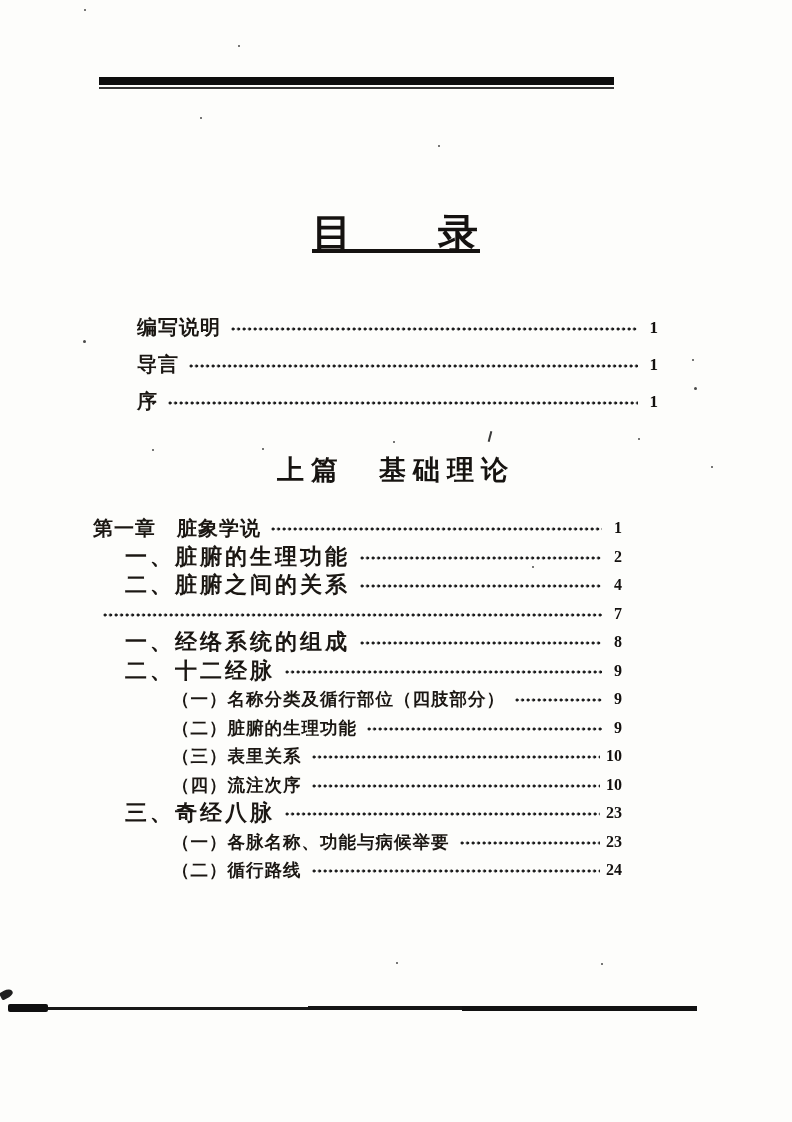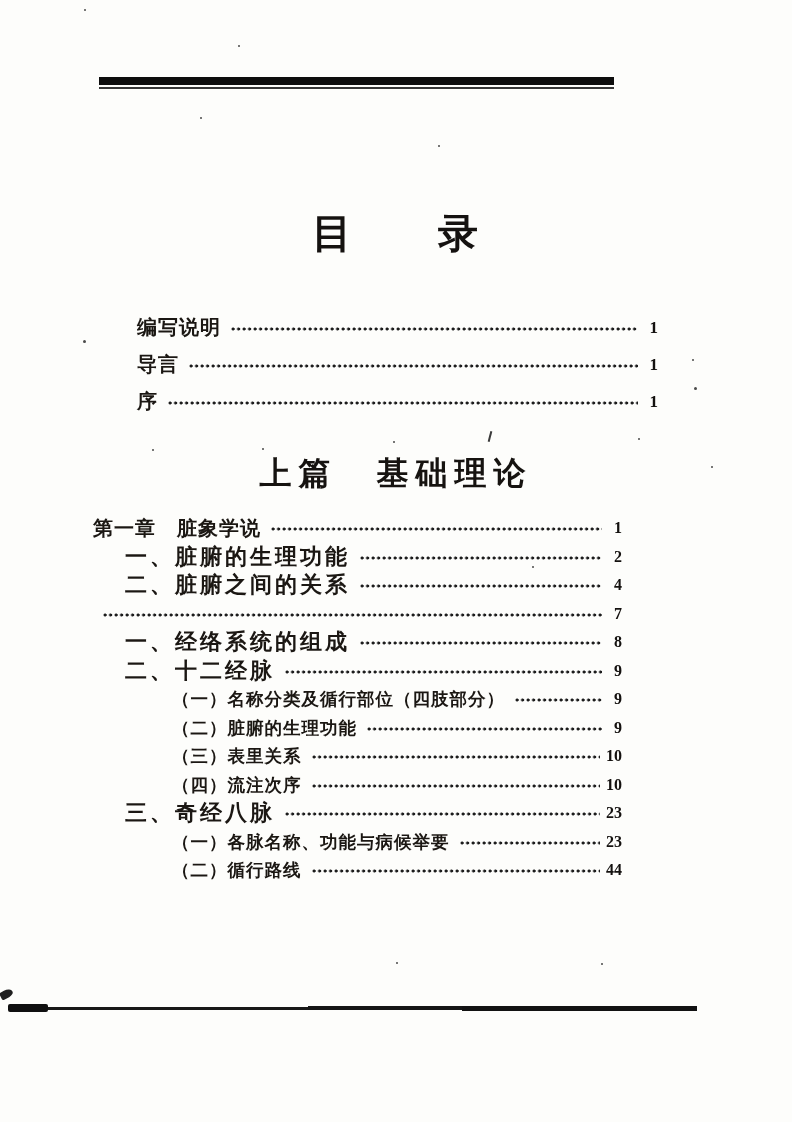--- a/index.html
+++ b/index.html
@@ -11,36 +11,36 @@
 
   
   .top-rule{position:absolute;left:99px;top:77px;width:515px;}
   .top-rule .thick{height:8px;background:#0d0d0d;}
   .top-rule .thin{height:2px;margin-top:2px;background:#262626;opacity:.92;}
 
   
   .title{
     position:absolute;top:206px;left:0;width:100%;margin:0;
     text-align:center;font-family:"DejaVu Sans","Liberation Sans",sans-serif;
-    font-weight:bold;font-size:40px;letter-spacing:2px;color:#151210;
+    font-weight:bold;font-size:40px;letter-spacing:2px;color:#151210;text-decoration:underline;
   }
 
   
   .front-list{position:absolute;left:97px;top:309px;width:521px;margin-left:40px;}
   .front-list .toc-row{height:37px;}
   .front-list .toc-label{
     font-family:"DejaVu Sans","Liberation Sans",sans-serif;
     font-weight:bold;font-size:21px;letter-spacing:1px;
   }
 
   
   .part-heading{
     position:absolute;top:452px;left:0;width:100%;margin:0;text-align:center;
     font-family:"DejaVu Sans","Liberation Sans",sans-serif;
-    font-weight:bold;font-size:32px;letter-spacing:7px;color:#161310;
+    font-weight:bold;font-size:27px;letter-spacing:7px;color:#161310;
   }
 
   
   .toc-list{position:absolute;left:93px;top:514px;width:529px;}
   .toc-row{display:flex;align-items:center;height:28.5px;}
   .toc-label{white-space:nowrap;}
   .lvl0 .toc-label{
     font-family:"DejaVu Sans","Liberation Sans",sans-serif;
     font-weight:bold;font-size:20px;letter-spacing:1px;
   }
@@ -161,21 +161,21 @@
         <span class="pagenum">23</span>
       </div>
       <div class="toc-row lvl2">
         <span class="toc-label">（一）各脉名称、功能与病候举要</span>
         <span class="leader"></span>
         <span class="pagenum">23</span>
       </div>
       <div class="toc-row lvl2">
         <span class="toc-label">（二）循行路线</span>
         <span class="leader"></span>
-        <span class="pagenum">44</span>
+        <span class="pagenum">24</span>
       </div>
     </div>
 
   <div class="bottom-line">
     <span class="blob-left"></span>
     <span class="blob-mid"></span>
     <span class="blob-right"></span>
   </div>
   <div class="corner-mark"></div>
   <div class="slash-mark"></div>

